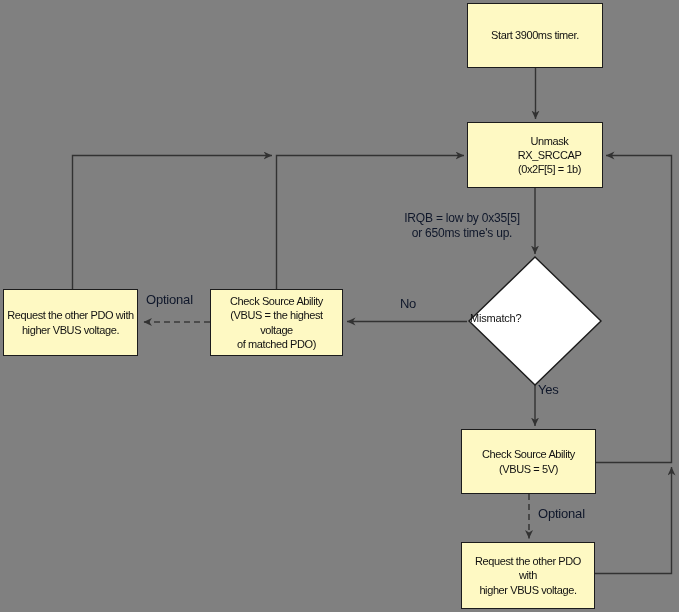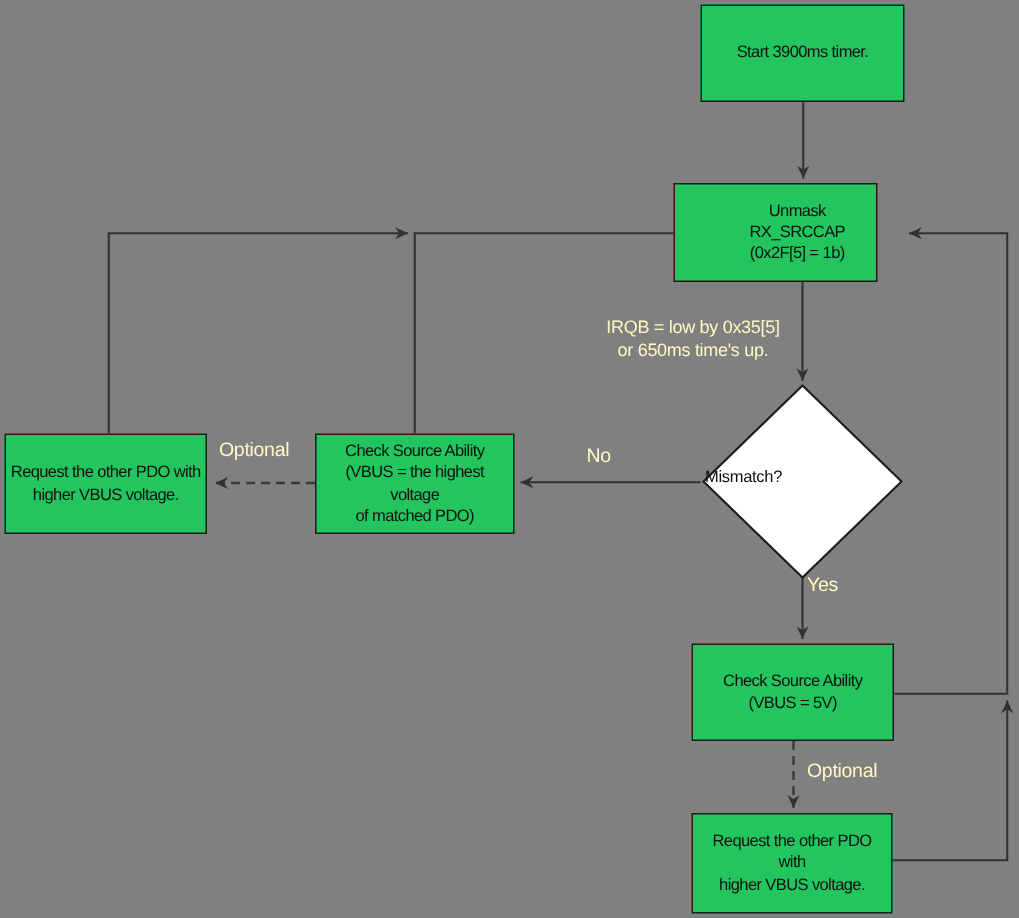--- a/index.html
+++ b/index.html
@@ -12,54 +12,54 @@
     color: #111111;
     overflow: hidden;
   }
   .layer {
     position: absolute;
     left: 0; top: 0;
   }
   .node {
     position: absolute;
     box-sizing: border-box;
-    background: #22c55e;
+    background: #fef9c3;
     border: 1.5px solid #1c1c1c;
     display: flex;
     align-items: center;
     justify-content: center;
     text-align: center;
     font-size: 11px;
     letter-spacing: -0.4px;
     line-height: 1.3;
     white-space: pre-line;
     padding: 3px;
   }
   .node-start        { left: 467px; top: 3px;   width: 136px; height: 65px; }
-  .node-unmask       { left: 449px; top: 122px; width: 136px; height: 66px; padding-left: 32px; }
+  .node-unmask       { left: 467px; top: 122px; width: 136px; height: 66px; padding-left: 32px; }
   .node-request-left { left: 3px;   top: 289px; width: 135px; height: 67px; }
   .node-check-high   { left: 210px; top: 289px; width: 133px; height: 67px; }
   .node-check-5v     { left: 461px; top: 429px; width: 135px; height: 65px; }
   .node-request-bot  { left: 461px; top: 542px; width: 134px; height: 67px; }
   .decision-label {
     position: absolute;
     left: 470px; top: 312px; width: 130px;
     text-align: left;
     font-size: 11px;
     letter-spacing: -0.2px;
   }
   .edge-label {
     position: absolute;
     font-size: 13px;
     letter-spacing: -0.2px;
-    color: #fef9c3;
+    color: #0f172a;
   }
   .lbl-irqb     { left: 396px; top: 211px; width: 132px; text-align: center;
                   font-size: 12px; white-space: pre-line; line-height: 1.25; }
-  .lbl-no       { left: 391px; top: 296px; width: 34px; }
+  .lbl-no       { left: 391px; top: 296px; width: 34px; text-align: center; }
   .lbl-yes      { left: 538px; top: 382px; width: 40px; }
   .lbl-opt-left { left: 146px; top: 292px; }
   .lbl-opt-bot  { left: 538px; top: 506px; }
   svg .solid  { stroke: #323232; stroke-width: 1.4; fill: none; }
   svg .dashed { stroke: #3a3a3a; stroke-width: 1.6; fill: none; stroke-dasharray: 6 4; }
   svg .shape  { fill: #ffffff; stroke: #1c1c1c; stroke-width: 1.4; }
 </style>
 </head>
 <body>
 

